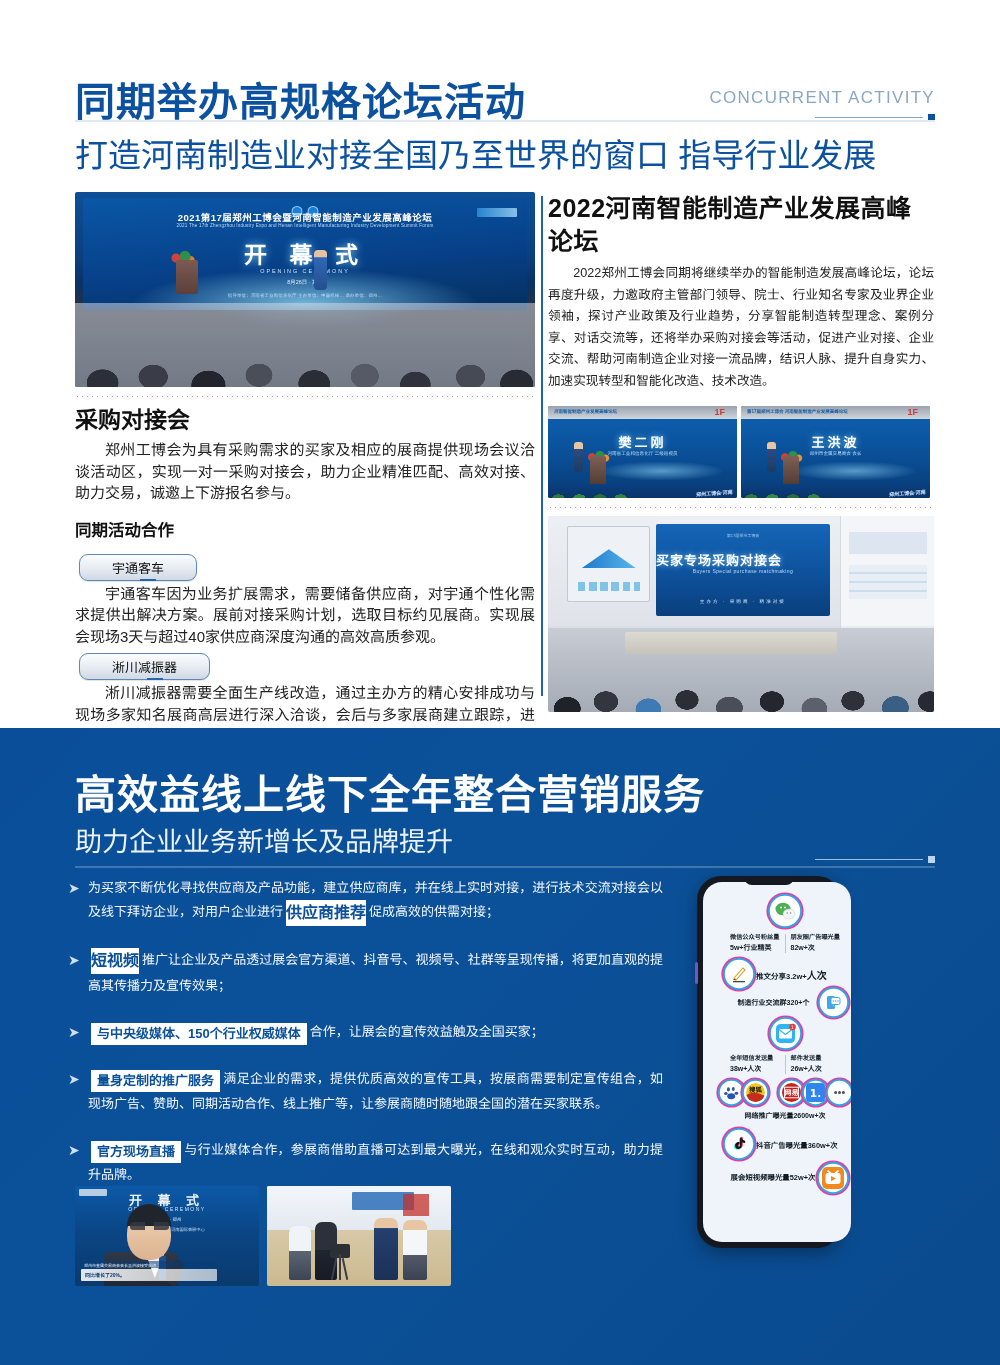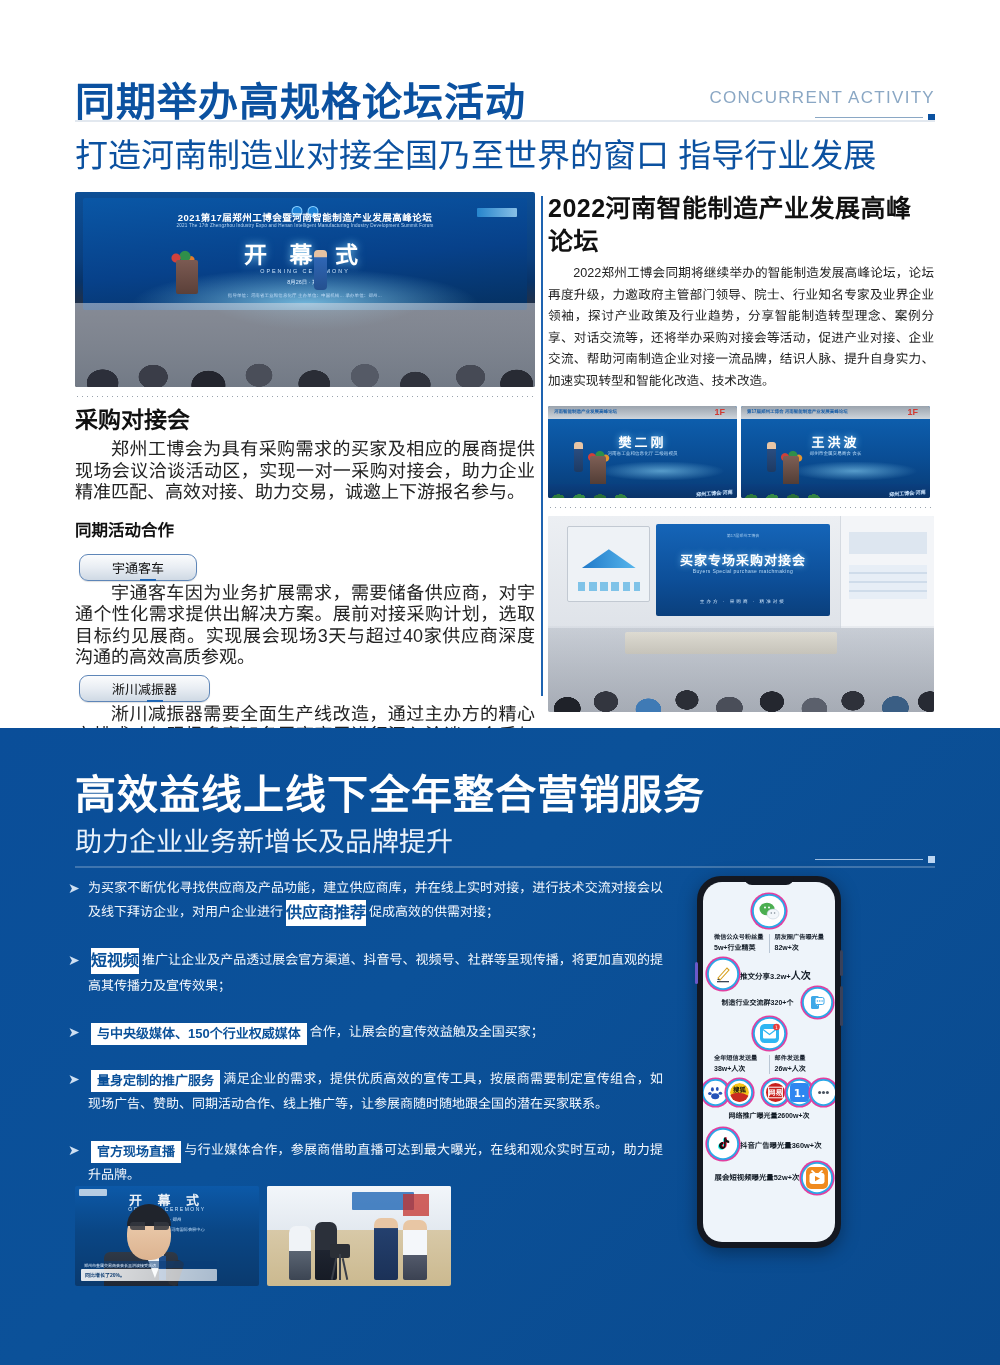--- a/index.html
+++ b/index.html
@@ -134,21 +134,21 @@
     background-image:radial-gradient(circle,#9aa3ad 0.7px,transparent 0.9px);
     background-size:5px 1px;background-repeat:repeat-x;}
 
   
   .photo-buy{width:386px;height:196px;border-radius:2px;position:relative;overflow:hidden;
     background:linear-gradient(180deg,#dfe3e8 0%,#cfd4db 40%,#b9bec7 100%);}
   .buy-wall{position:absolute;left:0;right:0;top:0;height:112px;
     background:linear-gradient(180deg,#eceff3,#dfe3e9);}
   .buy-banner{position:absolute;left:28%;top:8px;width:45%;height:92px;
     background:linear-gradient(180deg,#1565b8 0%,#0d4f99 60%,#0a3f7c 100%);border-radius:2px;}
-  .buy-bt{position:absolute;left:0;right:0;top:26px;text-align:center;color:#fff;font-size:13px;
+  .buy-bt{position:absolute;left:0;right:0;top:26px;text-align:left;color:#fff;font-size:13px;
     font-weight:bold;letter-spacing:1px;text-shadow:0 0 6px rgba(140,215,255,.8);}
   .buy-bs{position:absolute;left:0;right:0;top:44px;text-align:center;color:#bcdcf8;font-size:5px;letter-spacing:.4px;}
   .buy-bl{position:absolute;left:0;right:0;top:8px;text-align:center;color:#9fc8ec;font-size:4px;}
   .buy-bf{position:absolute;left:0;right:0;bottom:12px;text-align:center;color:#cfe6fb;font-size:4.6px;letter-spacing:2px;}
   .buy-screen{position:absolute;left:5%;top:10px;width:21%;height:74px;background:#eef2f6;
     border:1px solid #c2c9d2;border-radius:2px;}
   .buy-screen i{position:absolute;left:16%;top:30%;width:68%;height:26%;display:block;
     background:linear-gradient(90deg,#1e78c8,#57b6ec);clip-path:polygon(0 100%,50% 0,100% 100%);}
   .buy-screen b{position:absolute;left:12%;bottom:14%;width:76%;height:12%;display:block;
     background:repeating-linear-gradient(90deg,#7fc3e8 0 12%,transparent 12% 18%);}
@@ -169,21 +169,21 @@
       radial-gradient(ellipse 21px 18px at 69% 96%,#5b606c 60%,transparent 62%),
       radial-gradient(ellipse 19px 16px at 79% 87%,#2e313a 60%,transparent 62%),
       radial-gradient(ellipse 22px 19px at 90% 95%,#3a5e84 60%,transparent 62%),
       radial-gradient(ellipse 20px 17px at 99% 88%,#272a33 60%,transparent 62%),
       linear-gradient(180deg,rgba(200,206,215,.25),rgba(150,156,166,.55));}
 
   
   .h2{font-size:23px;font-weight:bold;color:#111;line-height:30px;margin:2px 0 4px 0;}
   .h3{font-size:16.5px;font-weight:bold;color:#111;line-height:24px;margin:14px 0 6px 0;}
   .h-right{font-size:25px;font-weight:bold;color:#111;line-height:33px;letter-spacing:.5px;}
-  .para{font-size:18px;line-height:21.5px;color:#222;text-align:justify;text-indent:2em;}
+  .para{font-size:15px;line-height:21.5px;color:#222;text-align:justify;text-indent:2em;}
   .para-r{font-size:12.6px;line-height:21.5px;color:#222;text-align:justify;text-indent:2em;margin-top:5px;}
   .badge{
     display:inline-block;padding:3px 32px;font-size:13px;color:#111;
     border:1px solid #5e86b8;border-radius:9px;
     background:linear-gradient(180deg,#fbfcfd 0%,#e8edf3 50%,#cfd9e4 100%);
     box-shadow:0 1px 1px rgba(0,0,0,.12);
     position:relative;margin:6px 0 2px 4px;
   }
   .badge::after{content:"";position:absolute;left:52%;bottom:-1px;width:16px;height:2px;background:#1f66b5;}
 
@@ -206,21 +206,21 @@
   .hl{
     display:inline-block;background:#fff;color:#0b5199;font-weight:bold;
     padding:1px 6px;margin:0 3px;line-height:20px;vertical-align:-2px;
   }
   .hl-lg{font-size:16px;padding:2px 0;line-height:22px;}
 
   
   .phone{position:absolute;left:697px;top:148px;width:144px;height:372px;
     background:#141821;border-radius:24px;padding:6px;box-sizing:border-box;
     box-shadow:0 5px 18px rgba(0,0,0,.35);}
-  .phone-screen{width:100%;height:100%;background:#eef4fa;border-radius:19px;position:relative;overflow:hidden;}
+  .phone-screen{width:100%;height:100%;background:#eef4fa;border-radius:19px;position:relative;overflow:hidden;padding-left:16px;}
   .notch{position:absolute;left:50%;top:0;transform:translateX(-50%);width:50px;height:9px;
     background:#141821;border-radius:0 0 8px 8px;z-index:3;}
   .pbtn{position:absolute;right:-2px;width:3px;background:#39415a;border-radius:2px;}
   .pbtn.a{top:74px;height:26px;}
   .pbtn.b{top:110px;height:40px;}
   .pbtn-l{position:absolute;left:-2px;top:86px;width:3px;height:22px;background:#6b59c9;border-radius:2px;}
 
   .ic{border-radius:50%;position:relative;
     background:#fff;
     box-shadow:0 0 0 2.2px #ffffff, 0 0 0 4px #2aa8e8, 0 0 0 5.6px #e23fa0;}

